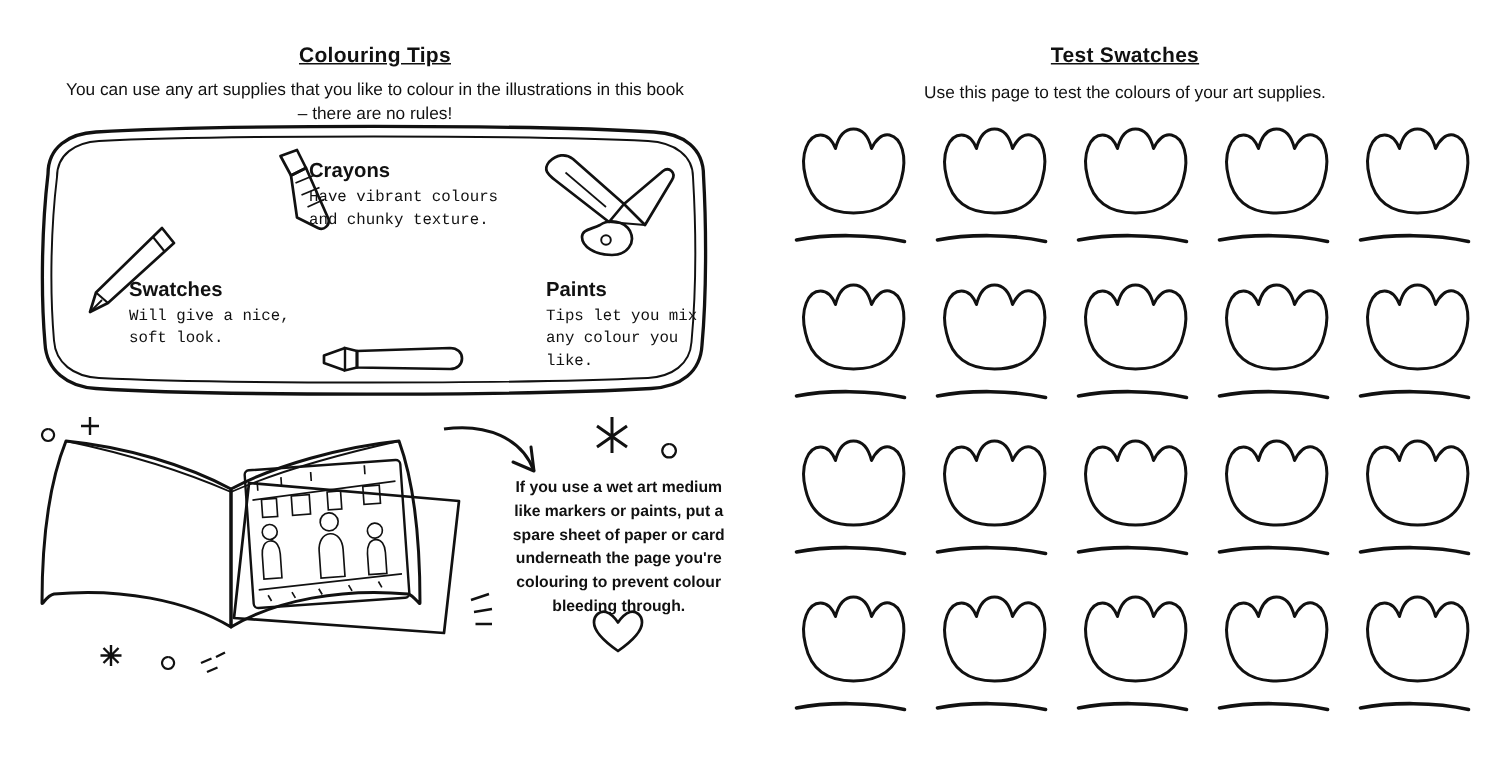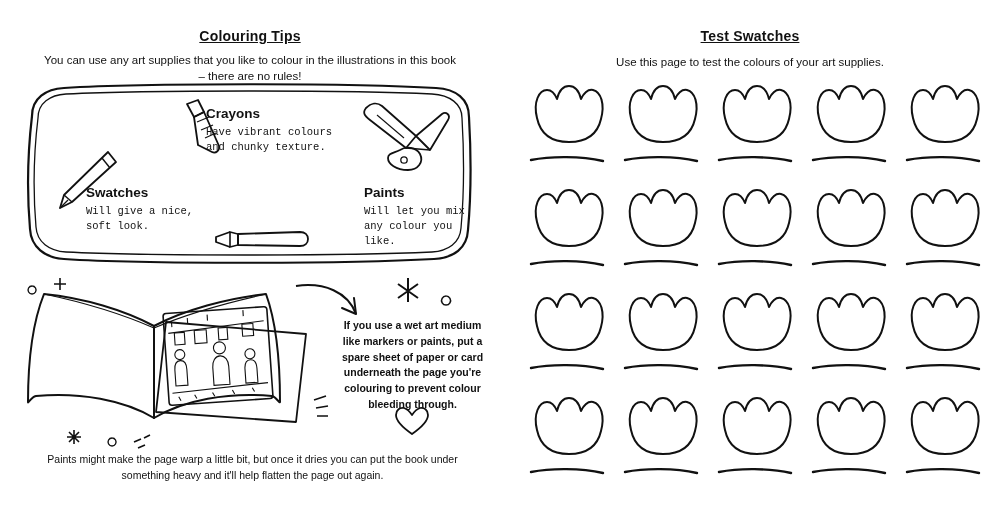--- a/index.html
+++ b/index.html
@@ -211,21 +211,21 @@
       <div class="supply supply-crayons">
         <p class="supply-name">Crayons</p>
         <p class="supply-desc">Have vibrant colours and chunky texture.</p>
       </div>
       <div class="supply supply-pencils">
         <p class="supply-name">Swatches</p>
         <p class="supply-desc">Will give a nice, soft look.</p>
       </div>
       <div class="supply supply-paints">
         <p class="supply-name">Paints</p>
-        <p class="supply-desc">Will let you mix any colour you like.</p>
+        <p class="supply-desc">Tips let you mix any colour you like.</p>
       </div>
     </div>
 
     <svg class="art" style="left:14px; top:262px;" width="330" height="190" viewBox="0 0 330 190">
 
       <path d="M14 140 C14 86 22 52 30 32 C70 36 110 48 140 64 L140 156
                C110 138 66 130 22 134 C17 135 14 142 14 140 Z" stroke="#111" stroke-width="2" fill="none" stroke-linejoin="round"></path>
       <path d="M30 32 C68 40 108 52 140 66" stroke="#111" stroke-width="1.2" fill="none"></path>
 
       <path d="M140 64 C170 48 214 36 252 32 C260 54 266 90 266 140 C266 142 262 135 258 134
@@ -273,21 +273,20 @@
       <path d="M6 4 C34 0 58 10 66 32" stroke="#111" stroke-width="2" fill="none"></path>
       <path d="M66 32 L52 26 M66 32 L64 16" stroke="#111" stroke-width="2" fill="none" stroke-linecap="round"></path>
     </svg>
 
     <p class="note-text">If you use a wet art medium like markers or paints, put a spare sheet of paper or card underneath the page you're colouring to prevent colour bleeding through.</p>
 
     <svg class="art" style="left:392px; top:404px;" width="40" height="36" viewBox="0 0 40 36">
       <path d="M20 30 C10 23 4 17 4 11 C4 6 8 3 12 4 C15 5 18 8 20 11 C22 8 25 5 28 4 C32 3 36 6 36 11 C36 17 30 23 20 30 Z" stroke="#111" stroke-width="1.8" fill="none" stroke-linejoin="round"></path>
     </svg>
 
-    <p class="footer-note">Paints might make the page warp a little bit, but once it dries you can put the book under something heavy and it'll help flatten the page out again.</p>
   </div>
 
   <div class="right-page">
     <div class="right-head">
       <h1 class="page-title">Test Swatches</h1>
       <p class="page-sub">Use this page to test the colours of your art supplies.</p>
     </div>
 
     <div class="swatch-grid" id="swatch-grid">
   <div class="swatch-cell">

